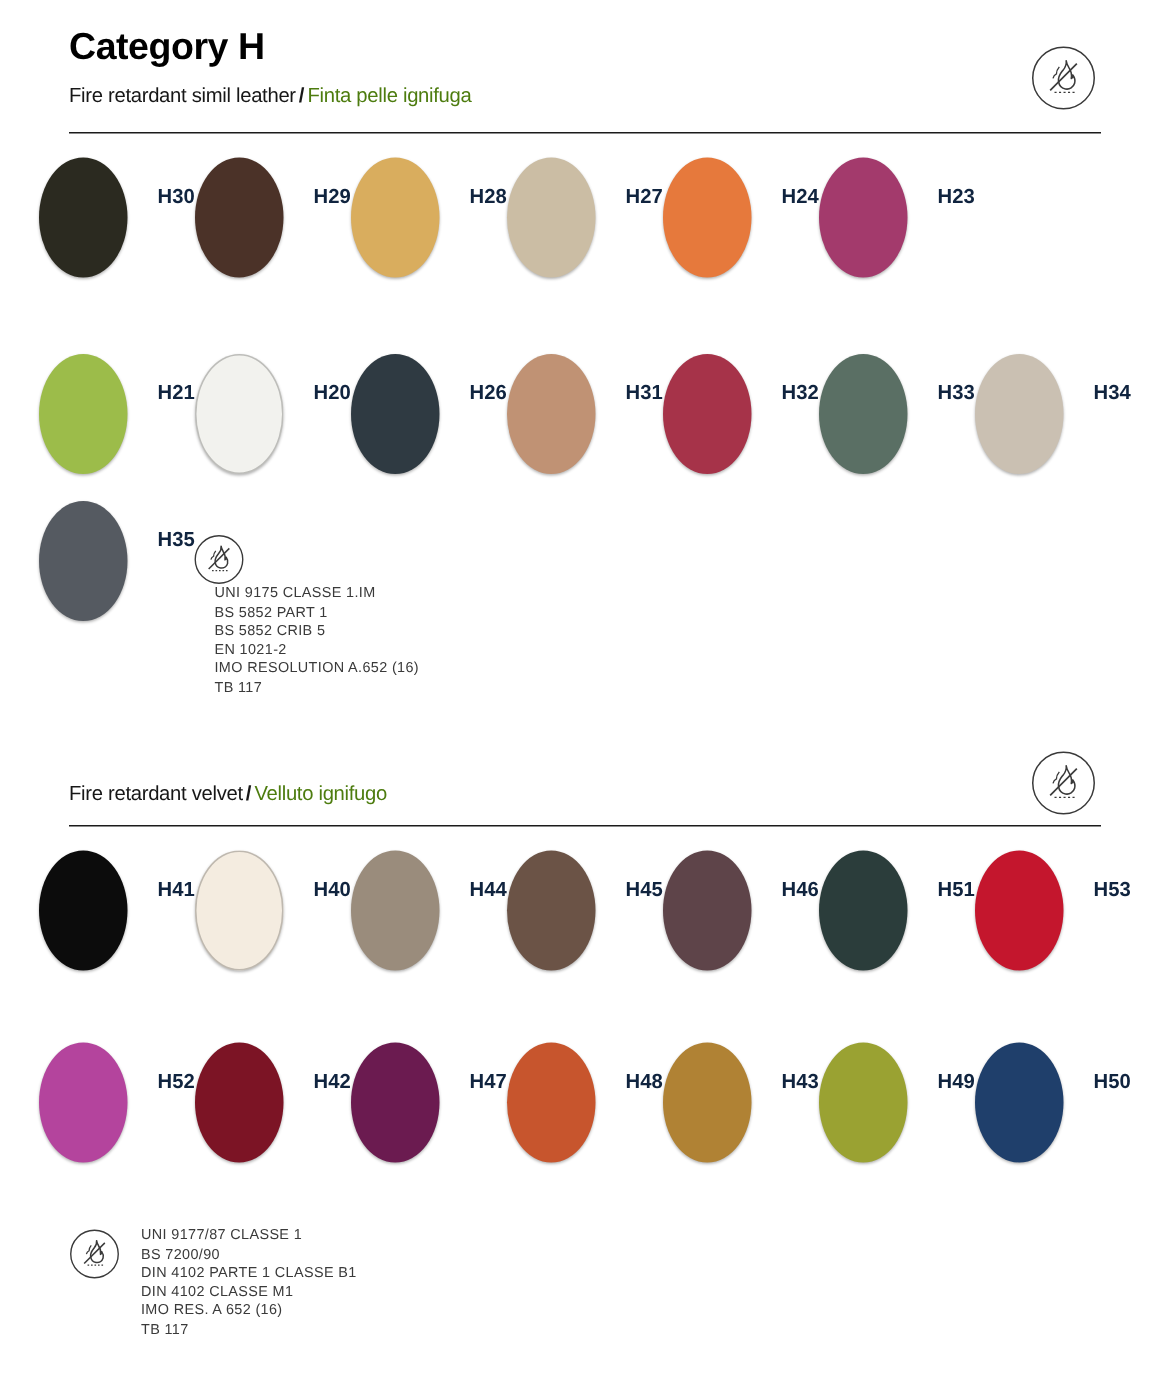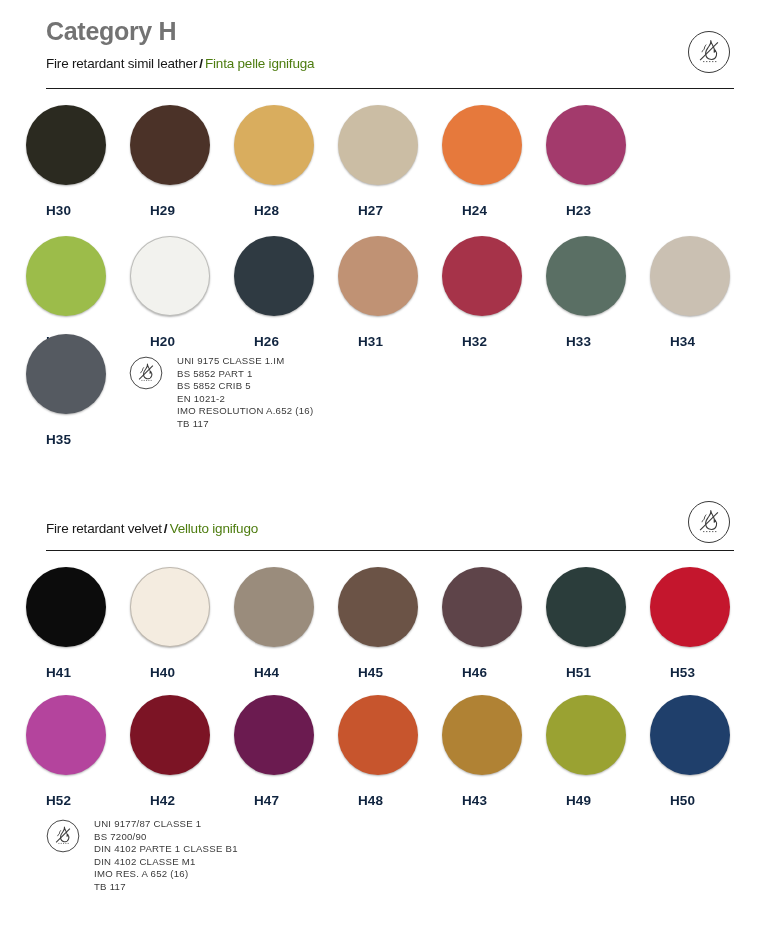--- a/index.html
+++ b/index.html
@@ -27,21 +27,21 @@
   .header {
     position: absolute;
     left: 46px;
     top: 18px;
     width: 688px;
   }
   .page-title {
     font-size: 25px;
     font-weight: bold;
     letter-spacing: -0.3px;
-    color: #737373;
+    color: #000000;
     margin: 0 0 10px 0;
     line-height: 1.1;
   }
   .section-sub {
     font-size: 13.5px;
     line-height: 1.2;
     margin: 0;
     white-space: nowrap;
   }
   .sub-en {
@@ -79,21 +79,21 @@
   .swatch-row {
     position: absolute;
     left: 26px;
     width: 728px;
     display: flex;
     gap: 0;
   }
   .swatch-cell {
     width: 104px;
     display: flex;
-    flex-direction: column;
+    flex-direction: row;
     align-items: flex-start;
   }
   .swatch-disc {
     width: 80px;
     height: 80px;
     border-radius: 50%;
     box-shadow: 0 1px 2px rgba(0,0,0,0.30);
   }
   .swatch-disc.outlined {
     box-shadow: 0 1px 2px rgba(0,0,0,0.30), inset 0 0 0 1px rgba(0,0,0,0.22);
@@ -213,21 +213,21 @@
     </div>
   </div>
 
   <div class="swatch-row" style="top:334px;">
     <div class="swatch-cell">
       <div class="swatch-disc" style="background:#555a61;"></div>
       <div class="swatch-label">H35</div>
     </div>
   </div>
 
-  <div class="cert-block" style="left:129px; top:355px;">
+  <div class="cert-block" style="left:129px; top:355px;flex-direction:column;">
     <div class="cert-icon">
       <svg viewBox="0 0 44 44" xmlns="http://www.w3.org/2000/svg">
         <circle cx="22" cy="22" r="20.5" fill="none" stroke="#3a3a3a" stroke-width="1.2"></circle>
         <path d="M23.8 10.5c0.6 3.4-1.2 5.1-2.6 6.9-1.6 2.0-3.0 3.9-2.5 7.0 0.4 2.6 2.3 4.5 4.6 4.9 2.8 0.5 5.3-1.1 6.1-3.8 0.7-2.3-0.2-4.1-1.2-5.5 0.1 1.1-0.3 2.0-1.0 2.3 0.5-2.6-0.3-5.2-1.6-7.2-0.8-1.3-1.5-2.5-1.8-4.6z" fill="none" stroke="#3a3a3a" stroke-width="1.3" stroke-linejoin="round"></path>
         <path d="M19.2 14.6c-1.3 1.6-2.0 3.1-1.9 4.6-1.1 0.5-2.0 1.6-2.3 3.0" fill="none" stroke="#3a3a3a" stroke-width="1.1"></path>
         <line x1="13.1" y1="30.2" x2="30.9" y2="12.4" stroke="#3a3a3a" stroke-width="1.3"></line>
         <line x1="16.0" y1="31.6" x2="29.5" y2="31.6" stroke="#3a3a3a" stroke-width="0.9" stroke-dasharray="1.4 1.6"></line>
       </svg>
     </div>
     <div class="cert-lines">

